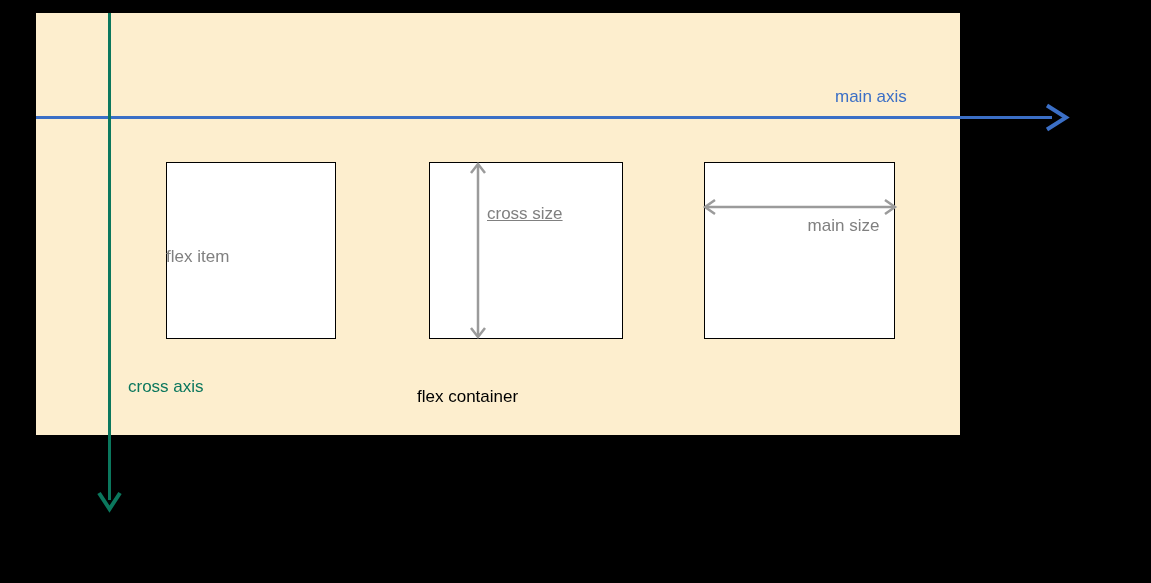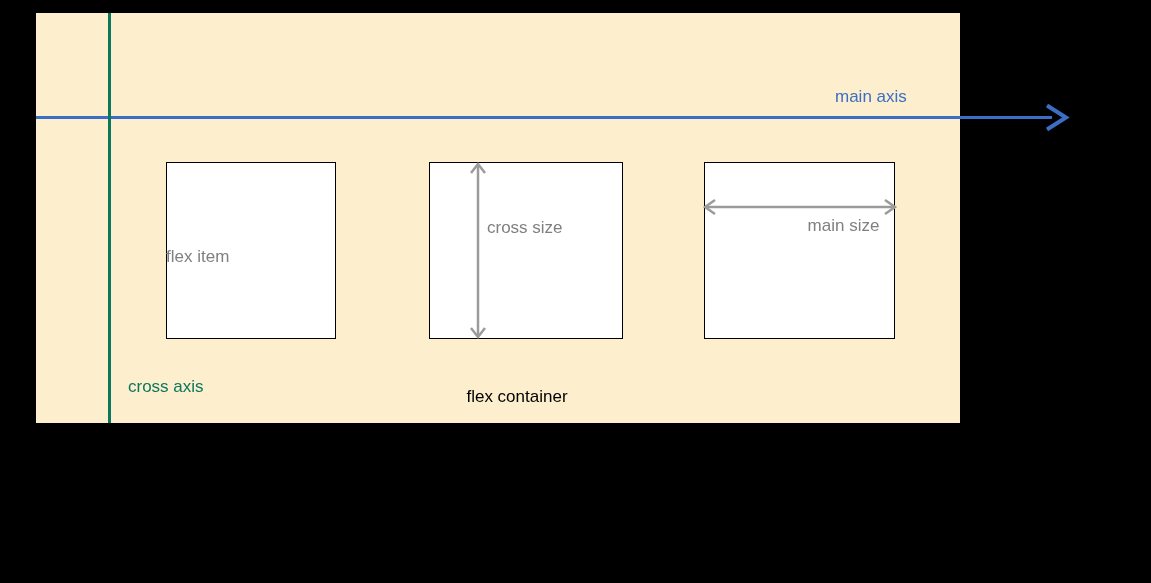--- a/index.html
+++ b/index.html
@@ -2,21 +2,21 @@
 <html style="--background: #000000; --container-fill: #FDEECE; --item-fill: #FFFFFF; --item-border: #000000; --main-axis: #3B6FC6; --cross-axis: #0B775D; --size-arrow: #9B9B9B; --item-label: #808080; --container-label: #000000;"><head>
 <meta charset="utf-8">
 <style>
   * { margin: 0; padding: 0; box-sizing: border-box; }
   html, body { background: #000; }
   body { font-family: "Liberation Sans", sans-serif; }
 
   .stage {
     position: relative;
     width: 1151px;
-    height: 423px;
+    height: 583px;
     background: var(--background, #000);
     overflow: hidden;
   }
 
   .container-rect {
     position: absolute;
     left: 36px; top: 13px;
     width: 924px; height: 422px;
     background: var(--container-fill, #FDEECE);
   }
@@ -49,23 +49,23 @@
 
   .label {
     position: absolute;
     font-size: 17px;
     line-height: 20px;
     white-space: nowrap;
   }
   .main-axis-label  { left: 835px; top: 87px;  color: var(--main-axis, #3B6FC6); }
   .cross-axis-label { left: 118px; top: 377px; color: var(--cross-axis, #0B775D); margin-left: 10px; }
   .flex-item-label  { left: 166px; top: 247px; width: 170px; text-align: left; color: var(--item-label, #808080); }
-  .cross-size-label { left: 487px; top: 218px; color: var(--item-label, #808080); }
+  .cross-size-label { left: 487px; top: 204px; color: var(--item-label, #808080); text-decoration: underline; }
   .main-size-label  { left: 704px; top: 216px; width: 191px; text-align: center; color: var(--item-label, #808080); margin-left: 44px; }
-  .flex-container-label { left: 417px; top: 387px; width: 200px; text-align: center; color: var(--container-label, #000); }
+  .flex-container-label { left: 417px; top: 387px; width: 200px; text-align: left; color: var(--container-label, #000); }
 </style>
 </head>
 <body>
 
 <div class="stage">
 
   <div class="container-rect"></div>
 
   <div class="flex-item-box box1"></div>
   <div class="flex-item-box box2"></div>

